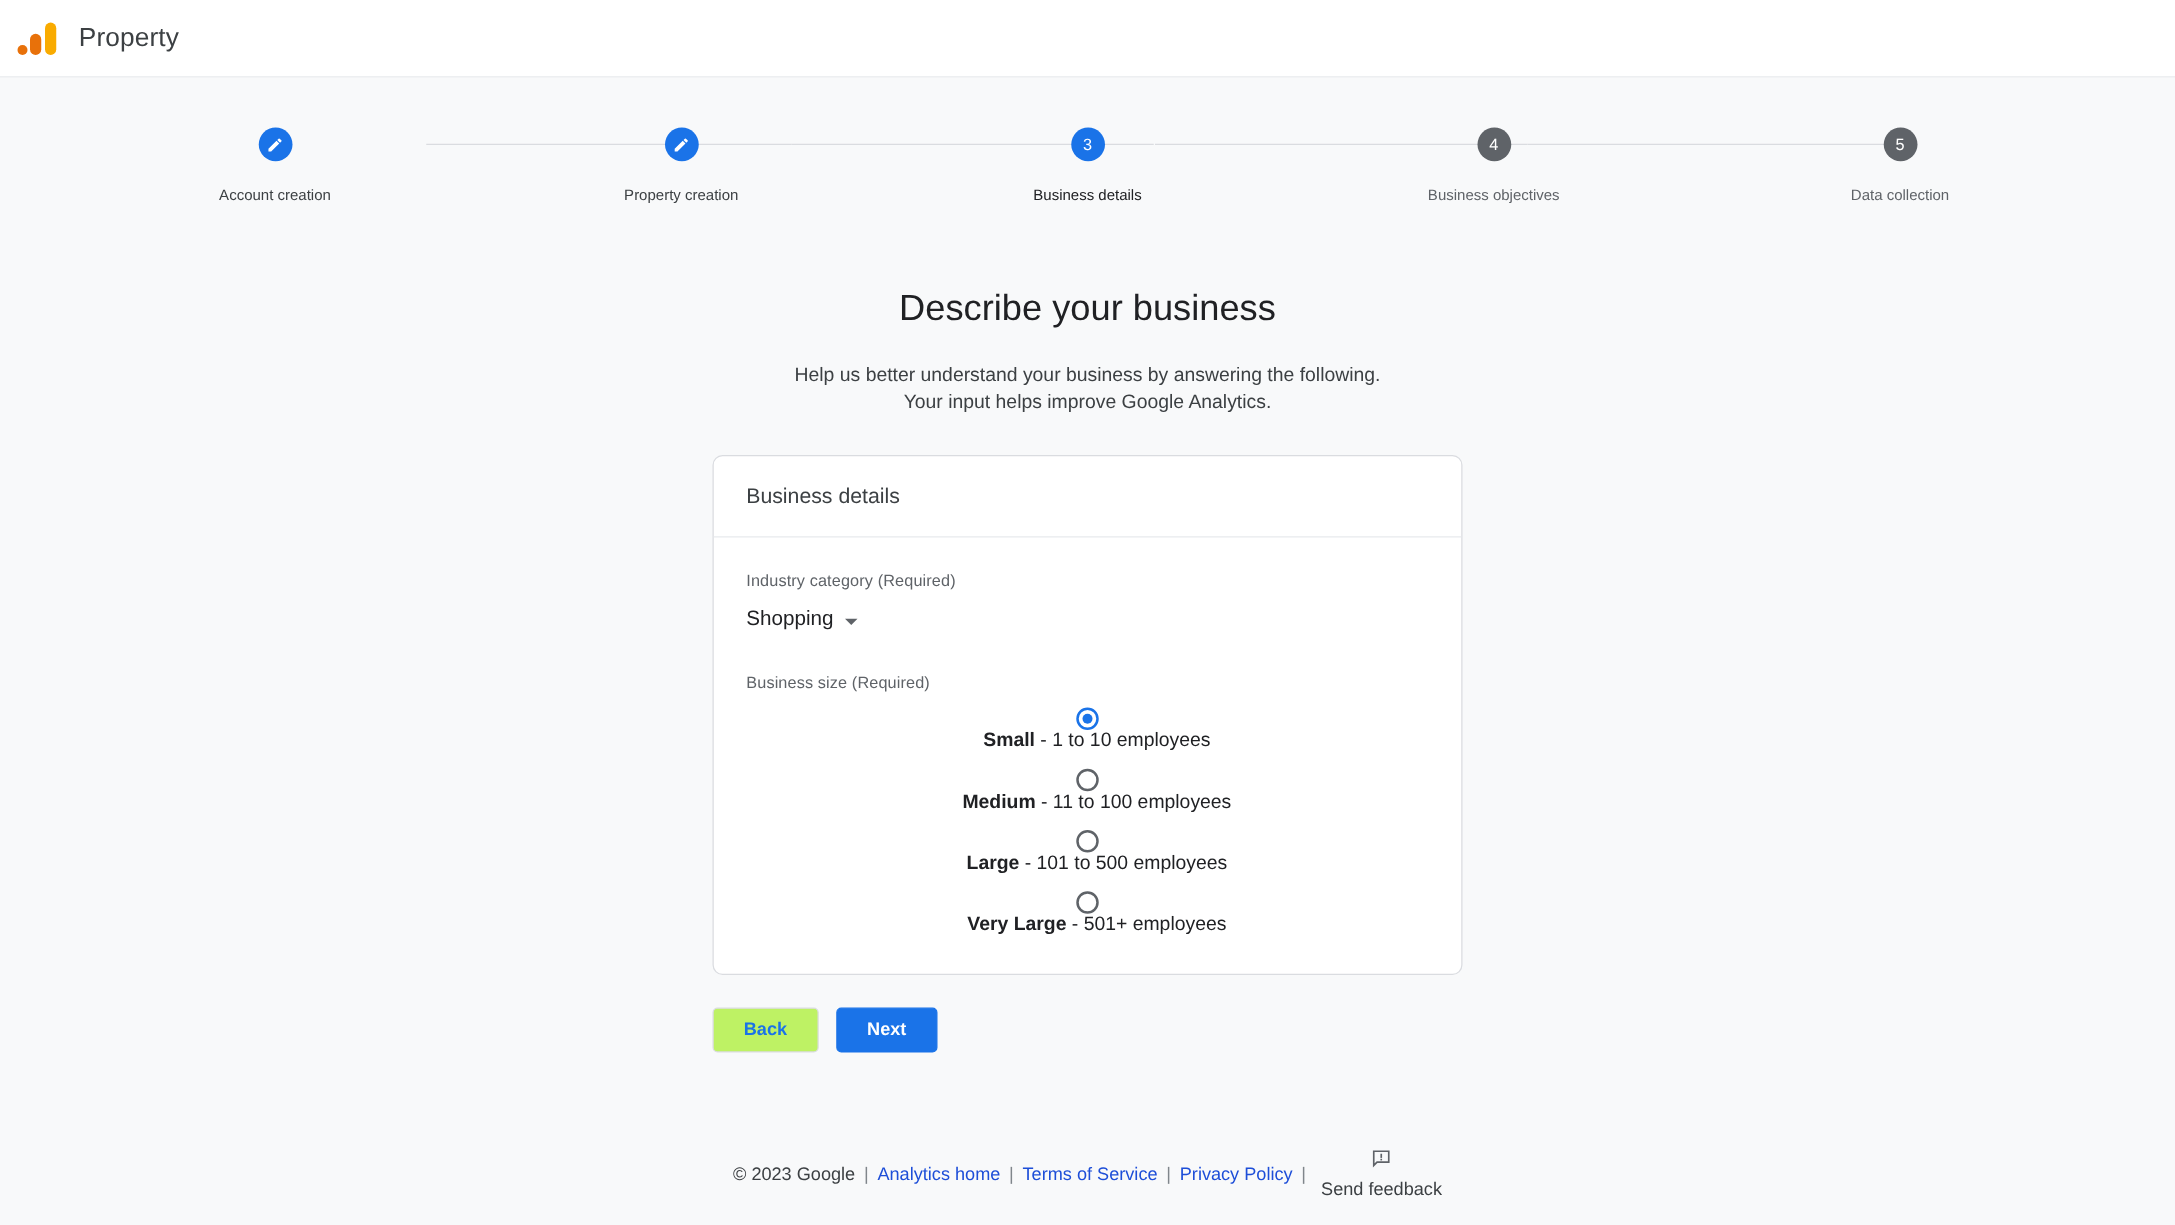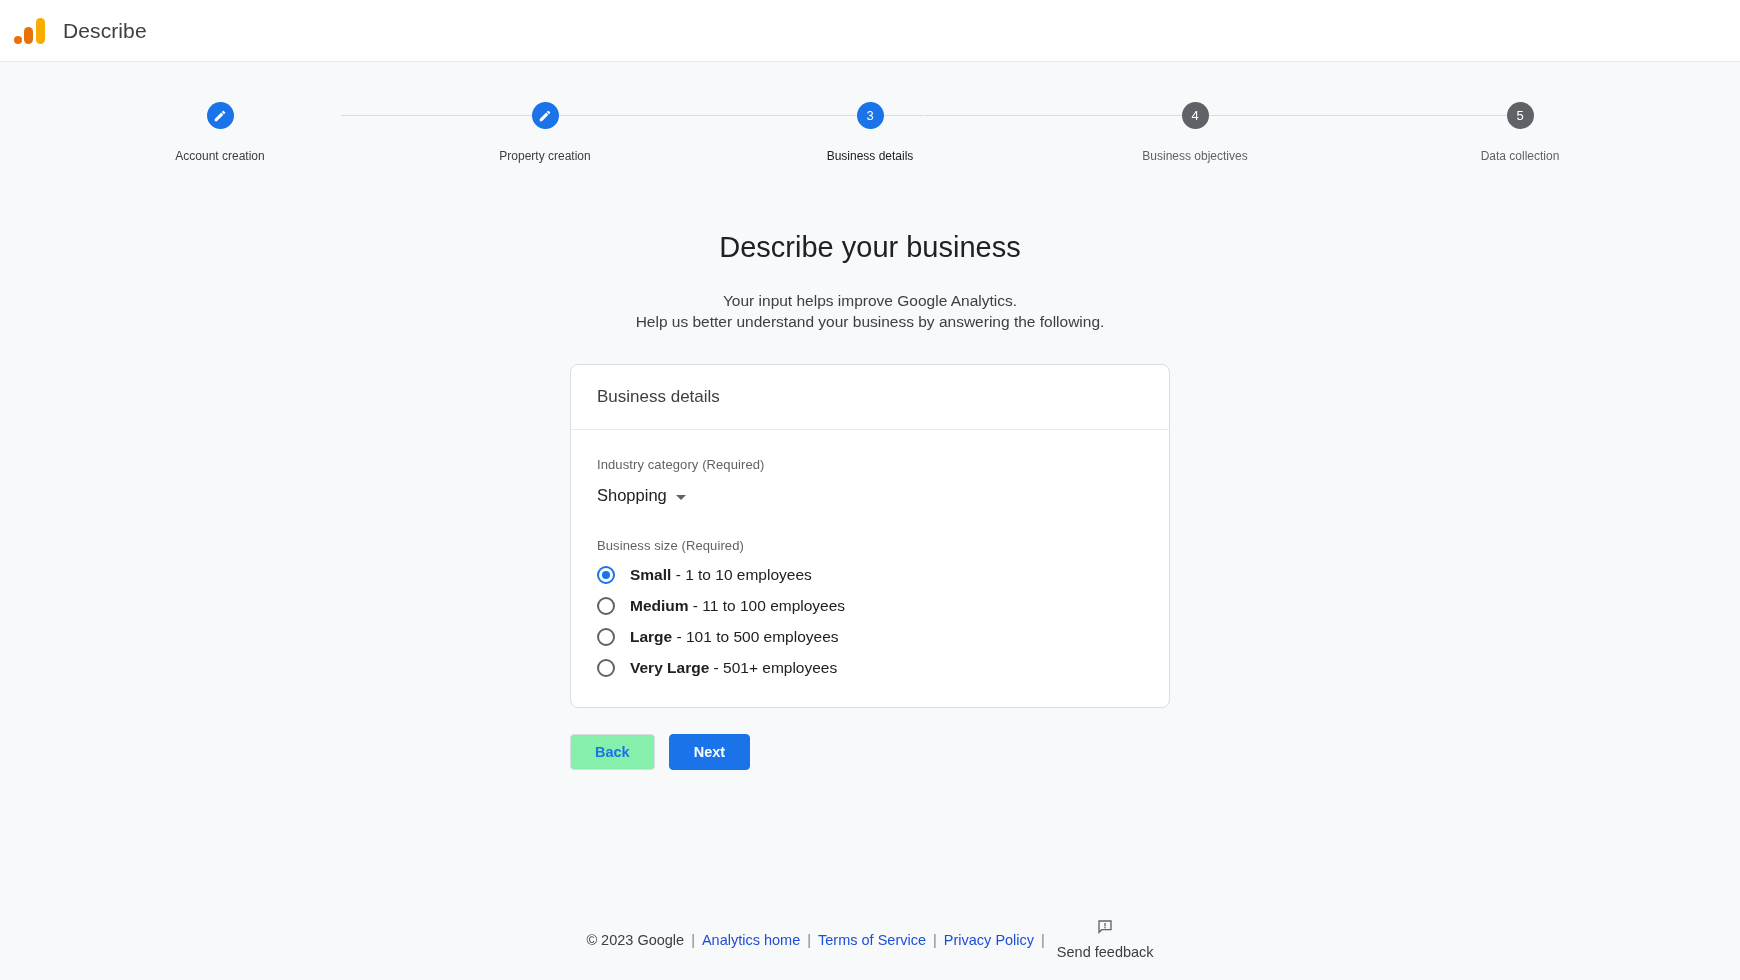--- a/index.html
+++ b/index.html
@@ -174,20 +174,21 @@
     margin-top: 3px;
   }
 
   .group-label { margin-top: 33px; }
 
   .radio-row {
     display: flex;
     align-items: center;
     margin-top: 13px;
     cursor: pointer;
+    flex-direction: column;
   }
   .radio {
     width: 18px;
     height: 18px;
     border-radius: 50%;
     border: 2px solid #5f6368;
     flex: 0 0 auto;
     position: relative;
     background: #fff;
   }
@@ -220,21 +221,21 @@
     font-size: 14.5px;
     font-weight: 700;
     border-radius: 4px;
     padding: 0 24px;
     height: 36px;
     line-height: 34px;
     cursor: pointer;
     text-align: center;
   }
   .btn-back {
-    background: #86efac;
+    background: #bef264;
     border: 1px solid #dadce0;
     color: #1a73e8;
   }
   .btn-next {
     background: #1a73e8;
     border: 1px solid #1a73e8;
     color: #ffffff;
   }
 
   
@@ -268,21 +269,21 @@
 </style>
 </head>
 <body>
 
 <div class="topbar">
   <div class="ga-logo">
     <span class="dot"></span>
     <span class="bar-mid"></span>
     <span class="bar-tall"></span>
   </div>
-  <span class="app-title">Describe</span>
+  <span class="app-title">Property</span>
 </div>
 
 <div class="stepper">
   <div class="stepper-line" style="left:241px;width:292px;"></div>
   <div class="stepper-line" style="left:533px;width:290px;"></div>
   <div class="stepper-line" style="left:824px;width:298px;"></div>
   <div class="stepper-line" style="left:1122px;width:293px;"></div>
 
   <div class="step done">
     <div class="step-circle done">
@@ -314,22 +315,22 @@
 
   <div class="step">
     <div class="step-circle">5</div>
     <div class="step-label">Data collection</div>
   </div>
 </div>
 
 <div class="content">
   <h1 class="page-title">Describe your business</h1>
   <div class="page-desc">
+    <div>Help us better understand your business by answering the following.</div>
     <div>Your input helps improve Google Analytics.</div>
-    <div>Help us better understand your business by answering the following.</div>
   </div>
 
   <div class="card">
     <div class="card-header">Business details</div>
     <div class="card-body">
 
       <div class="field-label">Industry category (Required)</div>
       <div class="select-row">
         <span class="select-value">Shopping</span>
         <span class="caret"></span>

